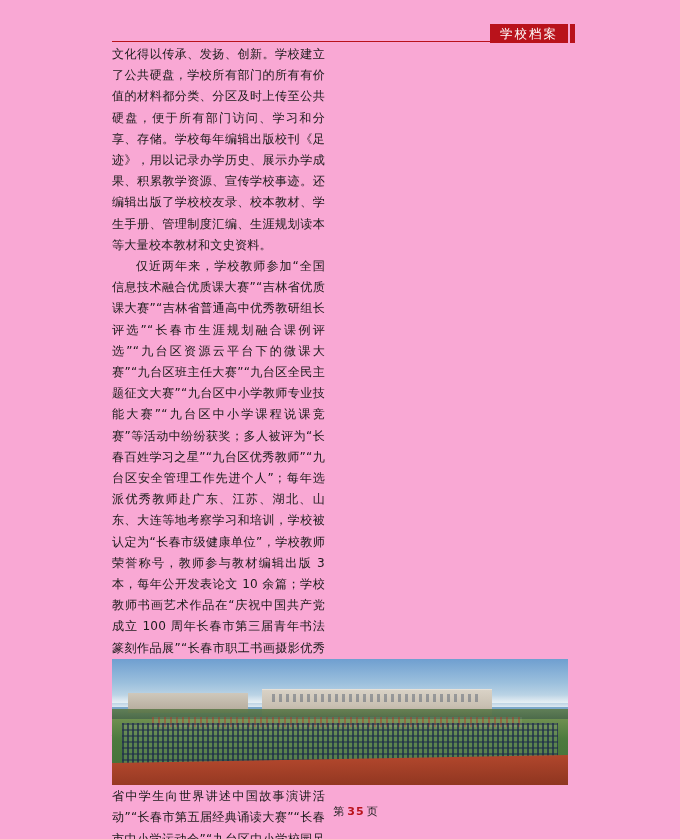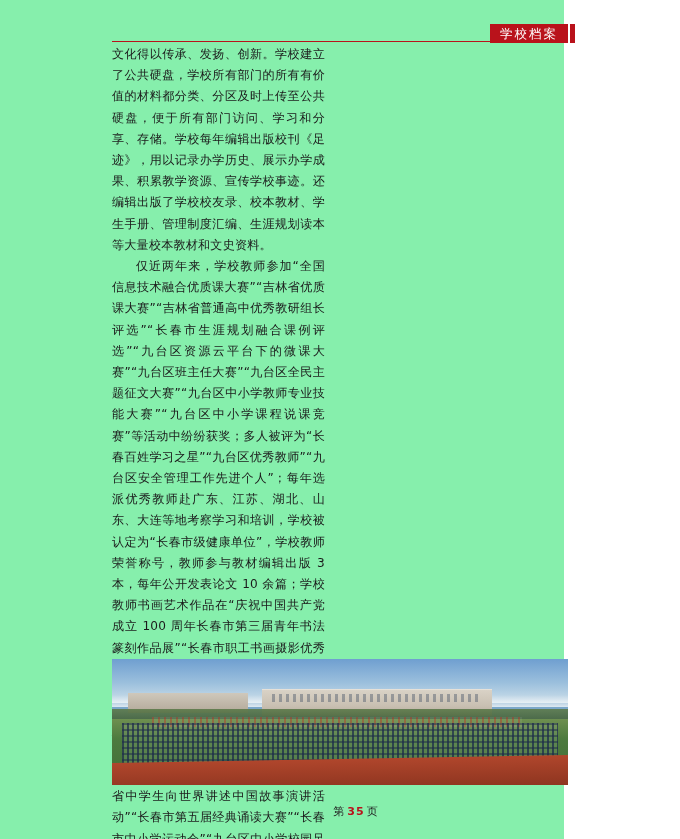--- a/index.html
+++ b/index.html
@@ -10,23 +10,23 @@
     width: 680px;
     height: 839px;
     background: #ffffff;
     font-family: "DejaVu Sans", "Liberation Sans", sans-serif;
     position: relative;
     overflow: hidden;
   }
   .page {
     position: absolute;
     left: 0; top: 0;
-    width: 564px;
+    width: 680px;
     height: 839px;
-    background: #86efac;
+    background: #f9a8d4;
   }
   
   .header {
     position: absolute;
     left: 0;
     top: 12px;
     width: 680px;
     height: 30px;
   }
   .header-rule {

